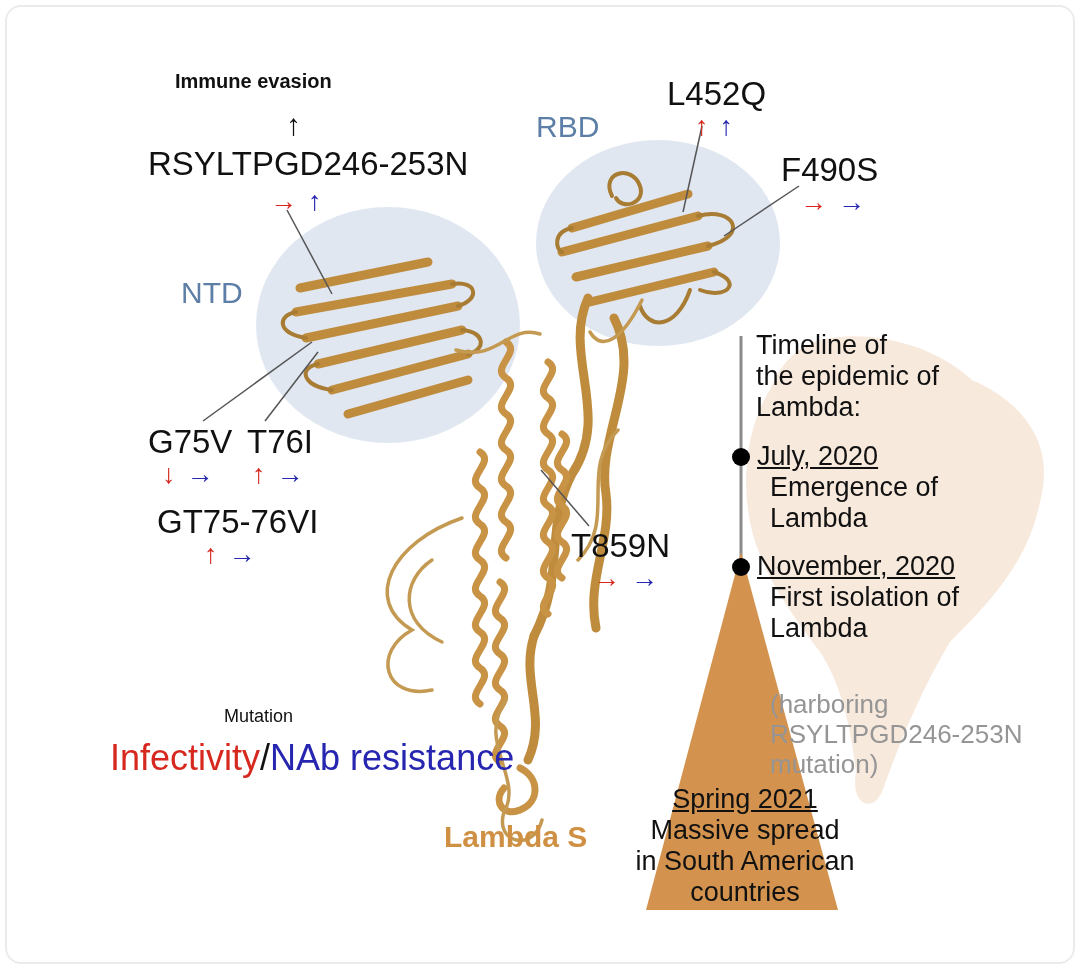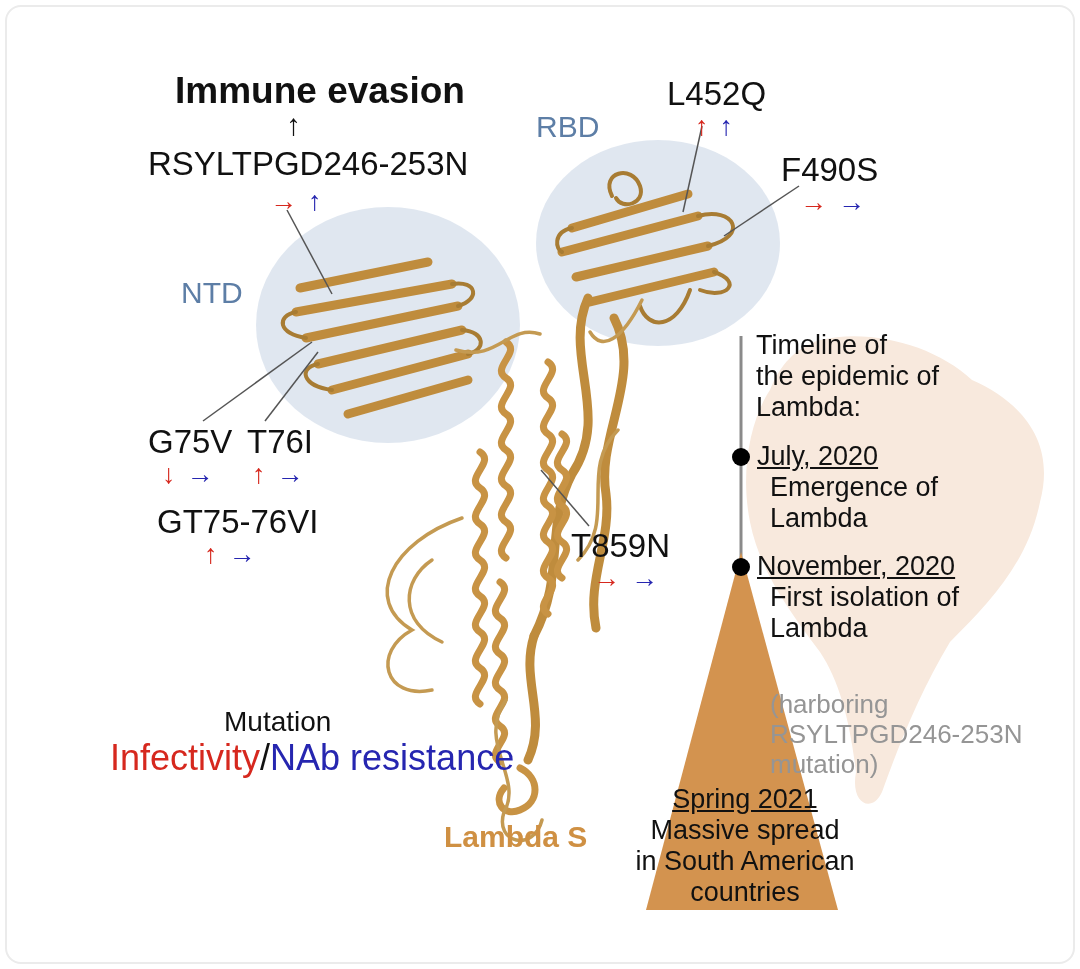--- a/index.html
+++ b/index.html
@@ -13,21 +13,21 @@
   .arrows{display:flex;gap:11px;font-size:27px;font-weight:700;line-height:1;}
   .arrow-red{color:#d6281e;}
   .arrow-blue{color:#2626b0;}
   .black-arrow{font-size:30px;font-weight:700;color:#111;}
   .tl-text{font-size:27px;line-height:31px;white-space:pre-line;}
   .tl-date{font-size:27px;text-decoration:underline;white-space:nowrap;}
   .tl-note{font-size:26px;line-height:30px;color:#959595;white-space:pre-line;}
   .spring{width:310px;text-align:center;}
   .spring .tl-date{display:inline-block;}
   .spring .tl-text{margin-top:0;}
-  .legend1{font-size:28px;text-align:center;}
+  .legend1{font-size:18px;text-align:center;}
   .legend2{font-size:36px;white-space:nowrap;}
   .legend2 .inf{color:#d6281e;}
   .legend2 .nab{color:#2626b0;}
   .lambda-s{font-size:30px;font-weight:700;color:#cf9043;}
   svg{position:absolute;left:0;top:0;}
 </style>
 </head>
 <body>
 
 <div class="stage">
@@ -108,21 +108,21 @@
       <line x1="799" y1="186" x2="724" y2="236"></line>
       <line x1="589" y1="526" x2="541" y2="470"></line>
     </g>
 
     <line x1="741" y1="336" x2="741" y2="572" stroke="#8a8a8a" stroke-width="3"></line>
     <polygon points="741,552 646,910 838,910" fill="#d3934f"></polygon>
     <circle cx="741" cy="457" r="9" fill="#000"></circle>
     <circle cx="741" cy="567" r="9" fill="#000"></circle>
   </svg>
 
-  <div class="abs lbl bold" style="left:175px;top:70px;font-size:37px;">Immune evasion</div>
+  <div class="abs lbl bold" style="left:175px;top:70px;font-size:20px;">Immune evasion</div>
   <div class="abs black-arrow" style="left:286px;top:108px;">↑</div>
 
   <div class="abs lbl" style="left:148px;top:145px;">RSYLTPGD246-253N</div>
   <div class="abs arrows" style="left:270px;top:188px;">
     <span class="arrow-red">→</span>
     <span class="arrow-blue">↑</span>
   </div>
 
   <div class="abs region-lbl" style="left:181px;top:276px;">NTD</div>
   <div class="abs region-lbl" style="left:536px;top:110px;">RBD</div>

